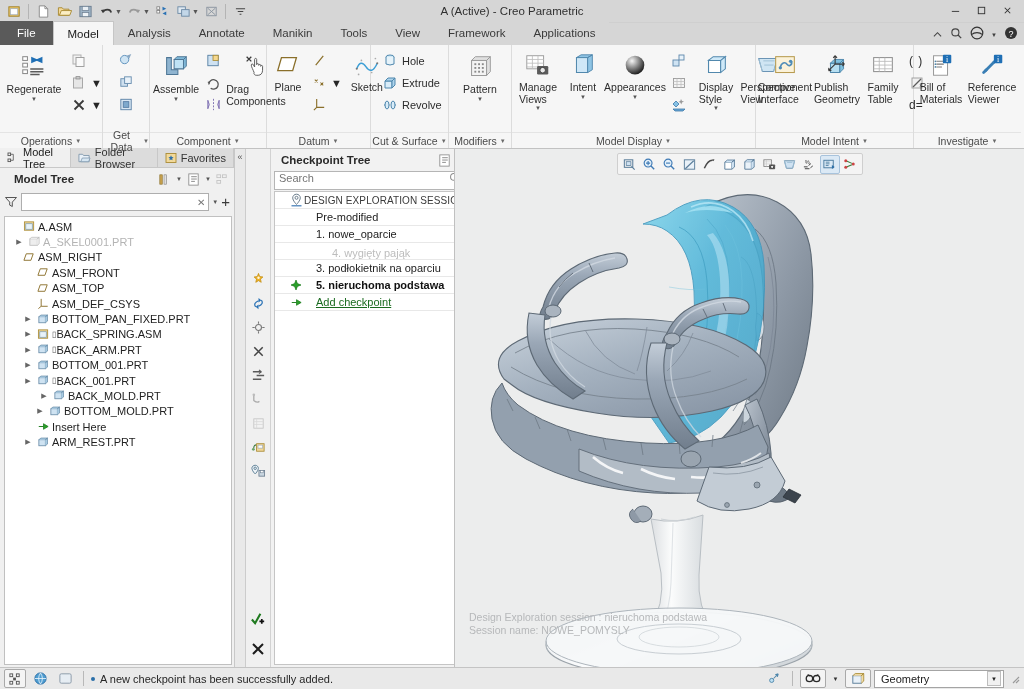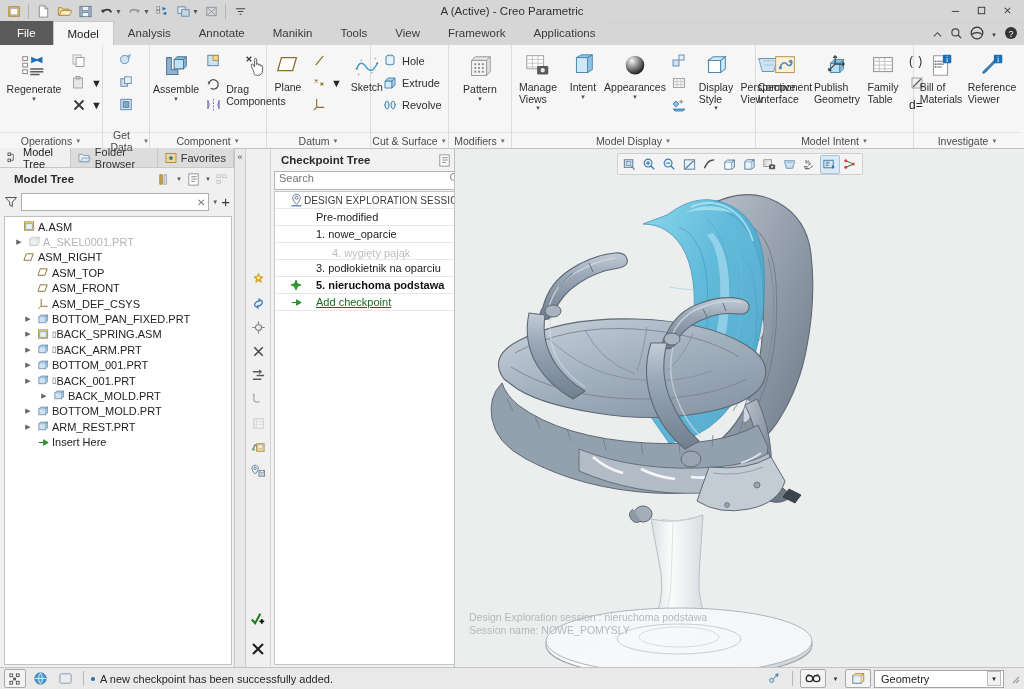--- a/index.html
+++ b/index.html
@@ -872,30 +872,30 @@
           </span>
           <span>ASM_RIGHT</span>
         </div>
         <div class="trow" style="padding-left:16px">
           <span class="exp"></span>
           <span class="ti">
             <svg width="13" height="13" viewBox="0 0 14 14">
                 <path d="M3.5 3h7.5l-2.5 7H1z" fill="#fff" stroke="#8a6f2a" stroke-width="1"></path>
               </svg>
           </span>
-          <span>ASM_TOP</span>
+          <span>ASM_FRONT</span>
         </div>
         <div class="trow" style="padding-left:16px">
           <span class="exp"></span>
           <span class="ti">
             <svg width="13" height="13" viewBox="0 0 14 14">
                 <path d="M3.5 3h7.5l-2.5 7H1z" fill="#fff" stroke="#8a6f2a" stroke-width="1"></path>
               </svg>
           </span>
-          <span>ASM_FRONT</span>
+          <span>ASM_TOP</span>
         </div>
         <div class="trow" style="padding-left:16px">
           <span class="exp"></span>
           <span class="ti">
             <svg width="13" height="13" viewBox="0 0 14 14">
                 <path d="M4.5 2v8h7M4.5 10L1.5 12.5" stroke="#8a6f2a" stroke-width="1" fill="none"></path>
               </svg>
           </span>
           <span>ASM_DEF_CSYS</span>
         </div>
@@ -955,48 +955,48 @@
         <div class="trow" style="padding-left:32px">
           <span class="exp">▶</span>
           <span class="ti">
             <svg width="13" height="13" viewBox="0 0 14 14">
                 <rect x="2" y="4" width="7" height="6.5" fill="#cfe3f2" stroke="#6a8da8" stroke-width=".9"></rect>
                 <path d="M2 4l2.3-1.8h7L9 4M9 4l2.3-1.8v6.5L9 10.5" fill="#a9cce4" stroke="#6a8da8" stroke-width=".8"></path>
               </svg>
           </span>
           <span>BACK_MOLD.PRT</span>
         </div>
+        <div class="trow" style="padding-left:28px">
+          <span class="exp">▶</span>
+          <span class="ti">
+            <svg width="13" height="13" viewBox="0 0 14 14">
+                <rect x="2" y="4" width="7" height="6.5" fill="#cfe3f2" stroke="#6a8da8" stroke-width=".9"></rect>
+                <path d="M2 4l2.3-1.8h7L9 4M9 4l2.3-1.8v6.5L9 10.5" fill="#a9cce4" stroke="#6a8da8" stroke-width=".8"></path>
+              </svg>
+          </span>
+          <span>BOTTOM_MOLD.PRT</span>
+        </div>
+        <div class="trow" style="padding-left:16px">
+          <span class="exp"></span>
+          <span class="ti">
+            <svg width="13" height="13" viewBox="0 0 14 14">
+                <path d="M2 7h5V4l5 3-5 3V7z" fill="#2aa02a" stroke="#1a7a1a" stroke-width=".8"></path>
+              </svg>
+          </span>
+          <span>Insert Here</span>
+        </div>
         <div class="trow" style="padding-left:16px">
           <span class="exp">▶</span>
           <span class="ti">
             <svg width="13" height="13" viewBox="0 0 14 14">
                 <rect x="2" y="4" width="7" height="6.5" fill="#cfe3f2" stroke="#6a8da8" stroke-width=".9"></rect>
                 <path d="M2 4l2.3-1.8h7L9 4M9 4l2.3-1.8v6.5L9 10.5" fill="#a9cce4" stroke="#6a8da8" stroke-width=".8"></path>
               </svg>
           </span>
-          <span>BOTTOM_MOLD.PRT</span>
-        </div>
-        <div class="trow" style="padding-left:16px">
-          <span class="exp">▶</span>
-          <span class="ti">
-            <svg width="13" height="13" viewBox="0 0 14 14">
-                <rect x="2" y="4" width="7" height="6.5" fill="#cfe3f2" stroke="#6a8da8" stroke-width=".9"></rect>
-                <path d="M2 4l2.3-1.8h7L9 4M9 4l2.3-1.8v6.5L9 10.5" fill="#a9cce4" stroke="#6a8da8" stroke-width=".8"></path>
-              </svg>
-          </span>
           <span>ARM_REST.PRT</span>
-        </div>
-        <div class="trow" style="padding-left:16px">
-          <span class="exp"></span>
-          <span class="ti">
-            <svg width="13" height="13" viewBox="0 0 14 14">
-                <path d="M2 7h5V4l5 3-5 3V7z" fill="#2aa02a" stroke="#1a7a1a" stroke-width=".8"></path>
-              </svg>
-          </span>
-          <span>Insert Here</span>
         </div>
       </div>
     </div>
 
     <div class="splitchev">«</div>
 
     <div class="cpwrap">
       <div class="cptools">
         <div class="cptool">
           <svg width="15" height="15" viewBox="0 0 16 16">

